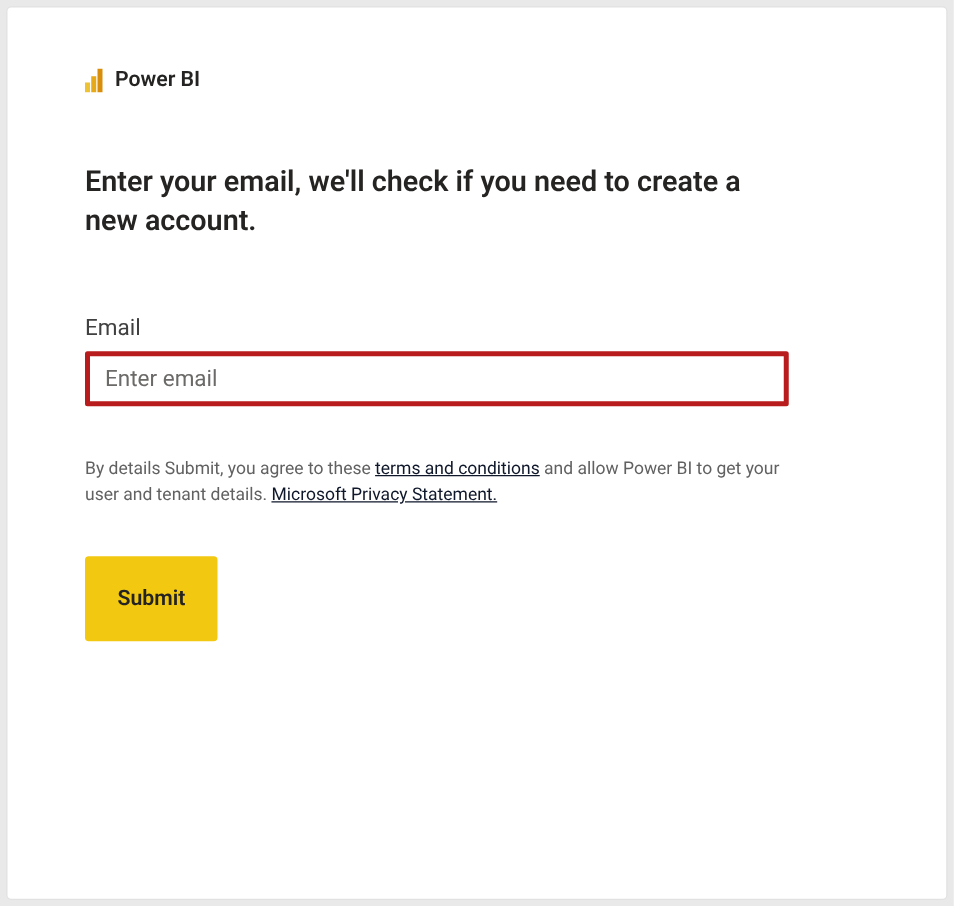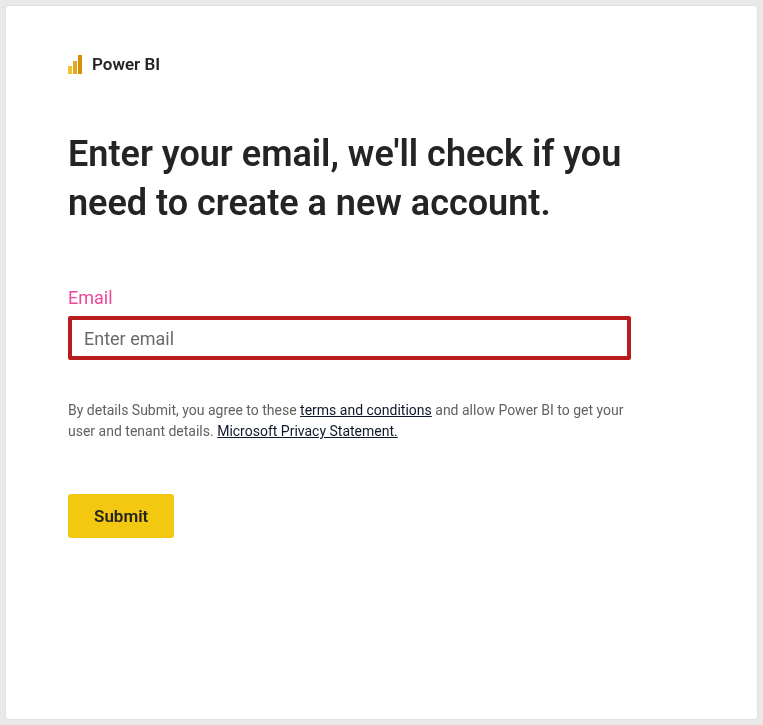--- a/index.html
+++ b/index.html
@@ -33,31 +33,31 @@
       font-weight: 600;
       color: #252423;
     }
     .logo-icon {
       display: inline-block;
       width: 16px;
       height: 20px;
       position: relative;
     }
     .heading {
-      font-size: 36px;
+      font-size: 23px;
       font-weight: 600;
       color: #252423;
       line-height: 1.35;
       margin-bottom: 60px;
       max-width: 560px;
     }
     .field-label {
       display: block;
       font-size: 18px;
-      color: #ec4899;
+      color: #404040;
       margin-bottom: 8px;
       font-weight: 400;
     }
     .email-input {
       width: 563px;
       height: 44px;
       font-size: 18px;
       font-family: inherit;
       padding: 6px 12px;
       border: 4px solid #b91c1c;
@@ -82,28 +82,28 @@
       color: #616161;
       text-decoration: underline;
       cursor: pointer;
     }
     .link-blue {
       color: #0f172a;
       text-decoration: underline;
       cursor: pointer;
     }
     .submit-btn {
-      margin-top: 30px;
+      margin-top: 16px;
       background: #f2c811;
       border: none;
       color: #252423;
       font-family: inherit;
       font-size: 17px;
       font-weight: 600;
-      padding: 12px 26px;
+      padding: 24px 26px;
       border-radius: 3px;
       cursor: pointer;
     }
   </style>
 </head>
 <body>
 
 <div class="card">
 
   <div class="brand">

